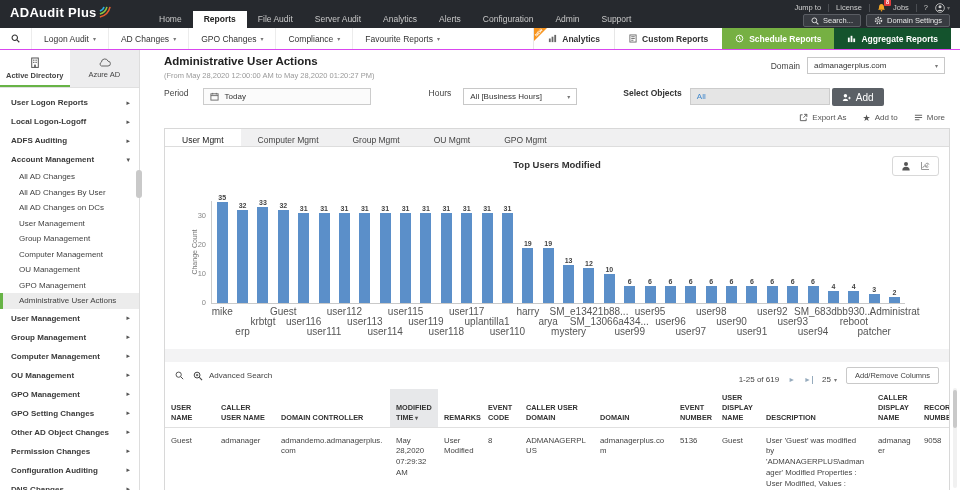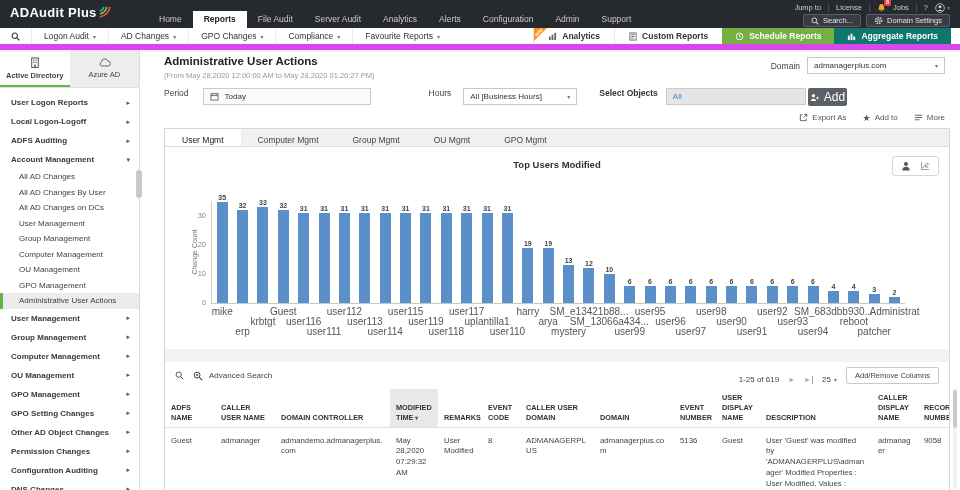--- a/index.html
+++ b/index.html
@@ -14,30 +14,30 @@
   .tab{padding:0 11px;font-size:8.5px;line-height:17px;color:#c9c9c9;white-space:nowrap;cursor:pointer}
   .tab.active{background:#fff;color:#222;font-weight:bold}
   .util-row{position:absolute;right:10px;top:2px;display:flex;gap:7px;font-size:7.5px;color:#cfcfcf;align-items:center;height:11px}
   .util-sep{width:1px;height:8px;background:#4a4d52}
   .bell-wrap{position:relative;display:flex}
   .badge{position:absolute;top:-4px;right:-5px;background:#e23c3c;color:#fff;font-size:5.5px;line-height:7px;padding:0 2px;border-radius:1px;font-weight:bold}
   .util-btns{position:absolute;right:10px;top:14px;display:flex;gap:5px}
   .ubtn{height:13px;background:#383b41;border:1px solid #5a5d63;color:#e6e6e6;padding:0 7px;border-radius:2px;display:flex;align-items:center;gap:4px;font-size:7.5px;white-space:nowrap}
 
   
-  .subnav{position:absolute;top:28px;left:0;right:0;height:22px;background:#fff;border-bottom:6px solid #d946ef;display:flex;align-items:stretch;z-index:20}
+  .subnav{position:absolute;top:28px;left:0;right:0;height:22px;background:#fff;border-bottom:1px solid #d946ef;display:flex;align-items:stretch;z-index:20}
   .sub-search{display:flex;align-items:center;padding:0 11px;color:#333}
   .menu-item{display:flex;align-items:center;gap:4px;padding:0 12px;font-size:8.5px;color:#333;border-left:1px solid #ececec;white-space:nowrap}
   .caret{font-size:6px;color:#777}
   .sub-right{margin-left:auto;display:flex;align-items:stretch}
   .sub-flat{display:flex;align-items:center;gap:5px;padding:0 14px;font-size:8.5px;font-weight:bold;color:#333;border-left:1px solid #e7e7e7;position:relative;white-space:nowrap}
   .ribbon{position:absolute;left:0;top:0;width:0;height:0;border-top:13px solid #f7941e;border-right:13px solid transparent}
   .ribbon-txt{position:absolute;left:0px;top:1.5px;font-size:4px;color:#fff;font-weight:bold;transform:rotate(-45deg)}
   .btn-green{display:flex;align-items:center;gap:5px;padding:0 13px;font-size:8.5px;font-weight:bold;color:#fff;background:#76b043;white-space:nowrap}
-  .btn-darkgray{display:flex;align-items:center;gap:5px;padding:0 13px;margin-right:9px;font-size:8.5px;font-weight:bold;color:#fff;background:#0f766e;white-space:nowrap}
+  .btn-darkgray{display:flex;align-items:center;gap:5px;padding:0 13px;margin-right:9px;font-size:8.5px;font-weight:bold;color:#fff;background:#14532d;white-space:nowrap}
 
   
   .sidebar{position:absolute;top:50px;left:0;width:140px;bottom:0;background:#fff;border-right:1px solid #ddd;z-index:10}
   .side-tabs{display:flex;height:38px;border-bottom:1px solid #e0e0e0}
   .side-tab{flex:1;display:flex;flex-direction:column;align-items:center;justify-content:center;gap:3px;font-size:7.5px;color:#444;background:#ededee;text-align:center;cursor:pointer}
   .side-tab.active{background:#fff;font-weight:bold;box-shadow:inset 0 -2px 0 #67b346}
   .side-menu{height:calc(100% - 38px);overflow:hidden;padding-top:5px}
   .side-item{display:flex;justify-content:space-between;align-items:center;height:19px;padding:0 9px 0 11px;font-size:8px;color:#3a3a3a;font-weight:bold;cursor:pointer}
   .side-item .arr{color:#555;font-size:7px;font-weight:normal}
   .side-sub{height:15.5px;line-height:15.5px;padding-left:19px;font-size:8px;color:#3f3f3f;cursor:pointer;white-space:nowrap}
@@ -50,23 +50,23 @@
   .page-sub{position:absolute;left:24px;top:21px;font-size:7.5px;color:#999}
   .domain-wrap{position:absolute;right:15px;top:7px;display:flex;align-items:center;gap:7px;font-size:8.5px;color:#444}
   .sel{border:1px solid #c8c8c8;background:#fff;height:17px;display:flex;align-items:center;justify-content:space-between;padding:0 6px;font-size:8px;color:#333}
   .domain-sel{width:138px}
   .controls{position:absolute;left:24px;top:38px;right:15px;height:18px;display:flex;}
   .ctl-label{font-size:8.5px;color:#444;white-space:nowrap}
   .inp{border:1px solid #ccc;background:#fbfbfb;height:17px;display:flex;align-items:center;gap:6px;padding:0 6px;font-size:8px;color:#333}
   .period-inp{width:168px;margin-left:14px}
   .hours-lbl{margin-left:58px}
   .hours-sel{width:114px;margin-left:12px}
-  .so-lbl{margin-left:22px;font-weight:bold;color:#333}
+  .so-lbl{margin-left:46px;font-weight:bold;color:#333}
   .so-inp{width:140px;margin-left:8px;background:#e5e5e5;color:#3f87cc}
-  .add-btn{margin-left:2px;height:18px;background:#5b6066;color:#fff;font-size:12px;display:flex;align-items:center;gap:5px;padding:0 2px;border-radius:2px;cursor:pointer}
+  .add-btn{margin-left:2px;height:18px;background:#5b6066;color:#fff;font-size:10px;display:flex;align-items:center;gap:5px;padding:0 10px;border-radius:2px;cursor:pointer}
   .actions{position:absolute;right:15px;top:63px;display:flex;gap:16px;align-items:center;font-size:8px;color:#555}
   .action{display:flex;align-items:center;gap:4px;cursor:pointer}
   .star{font-size:9px;color:#555;line-height:8px}
 
   
   .card{position:absolute;left:24px;top:78px;right:10px;bottom:0;border:1px solid #d8d8d8;border-bottom:none;background:#fff;overflow:hidden}
   .card-tabs{position:absolute;top:0;left:0;right:0;height:18px;background:#f0f0f1;border-bottom:1px solid #ddd;display:flex}
   .ctab{padding:0 17px;line-height:22px;font-size:8.5px;color:#444;cursor:pointer;white-space:nowrap}
   .ctab.active{background:#fff;color:#222}
 
@@ -680,21 +680,21 @@
               <col style="width: 74px;">
               <col style="width: 80px;">
               <col style="width: 42px;">
               <col style="width: 44px;">
               <col style="width: 112px;">
               <col style="width: 46px;">
               <col style="width: 60px;">
             </colgroup>
           <thead>
               <tr>
-                <th class="th">ADFS NAME</th>
+                <th class="th">USER NAME</th>
                 <th class="th">CALLER USER NAME</th>
                 <th class="th">DOMAIN CONTROLLER</th>
                 <th class="th sorted">MODIFIED TIME<span class="sort-arr"> ▾</span></th>
                 <th class="th">REMARKS</th>
                 <th class="th">EVENT CODE</th>
                 <th class="th">CALLER USER DOMAIN</th>
                 <th class="th">DOMAIN</th>
                 <th class="th">EVENT NUMBER</th>
                 <th class="th">USER DISPLAY NAME</th>
                 <th class="th">DESCRIPTION</th>

